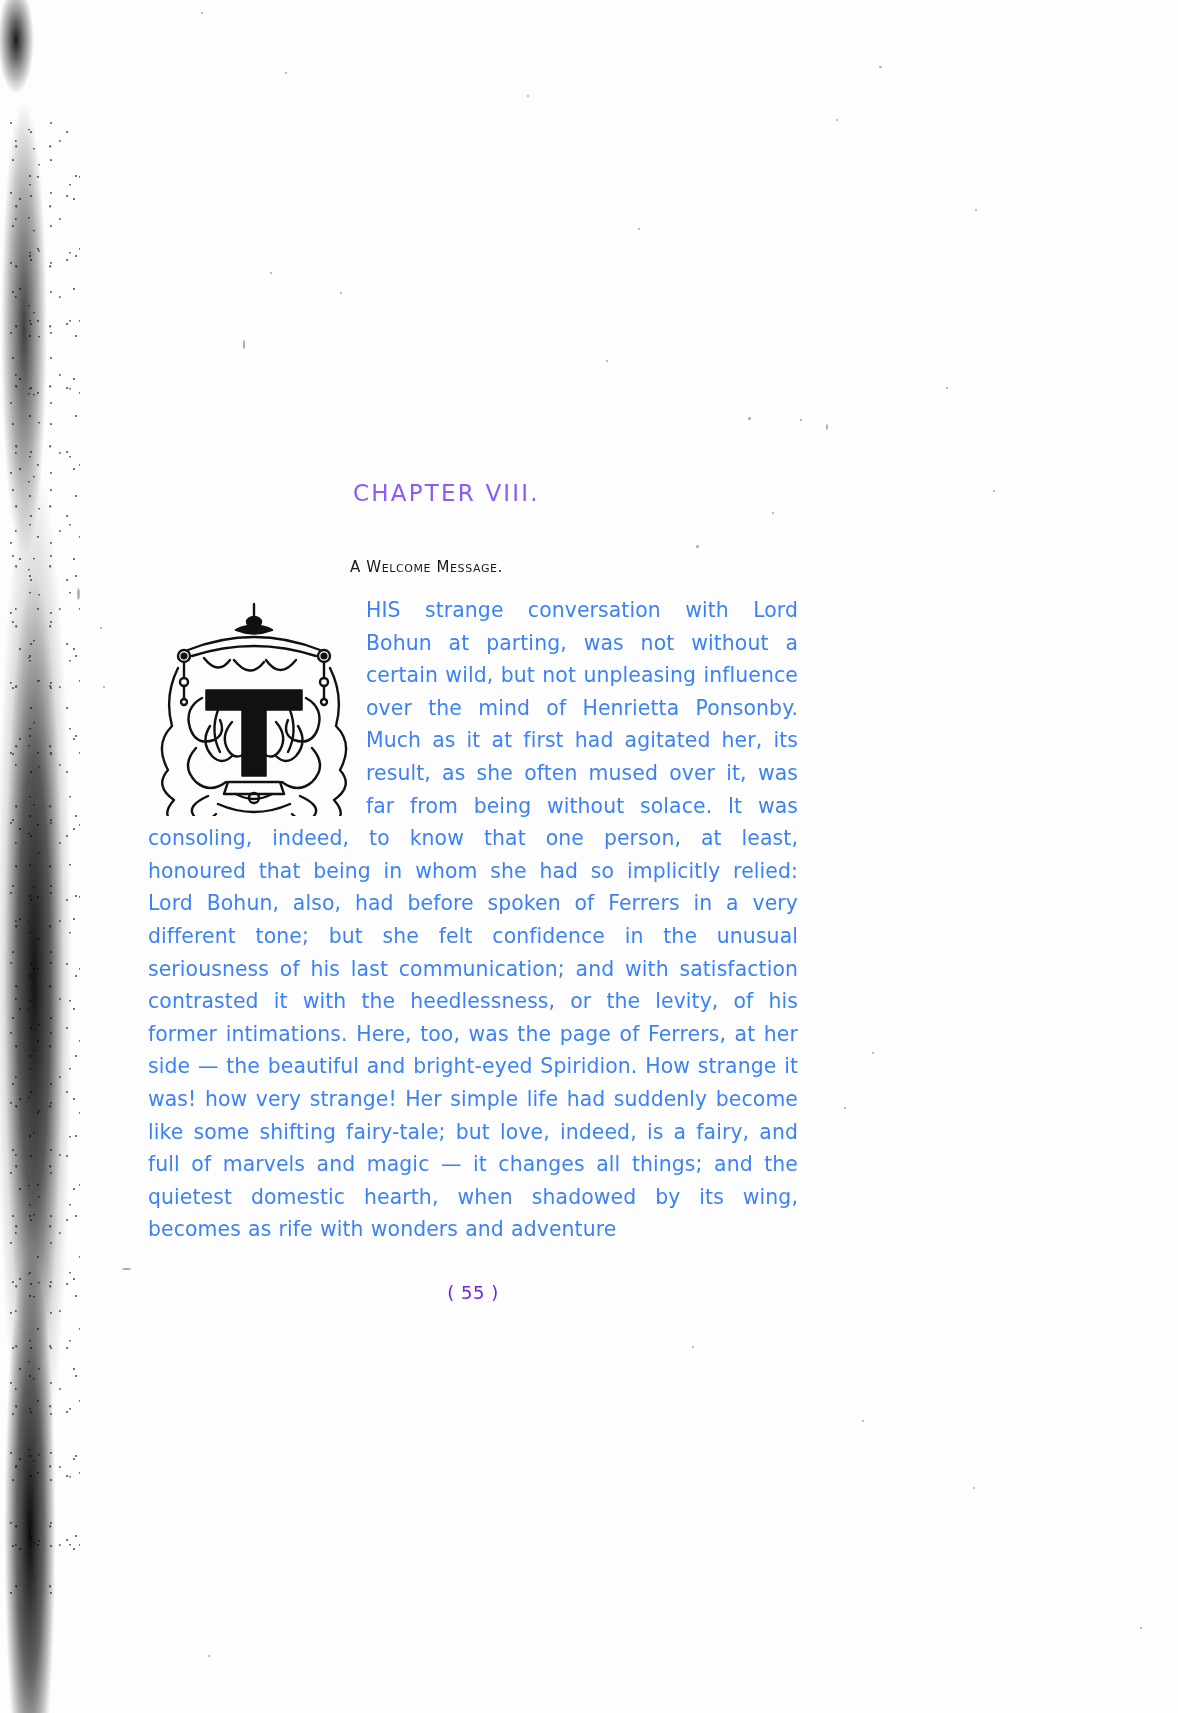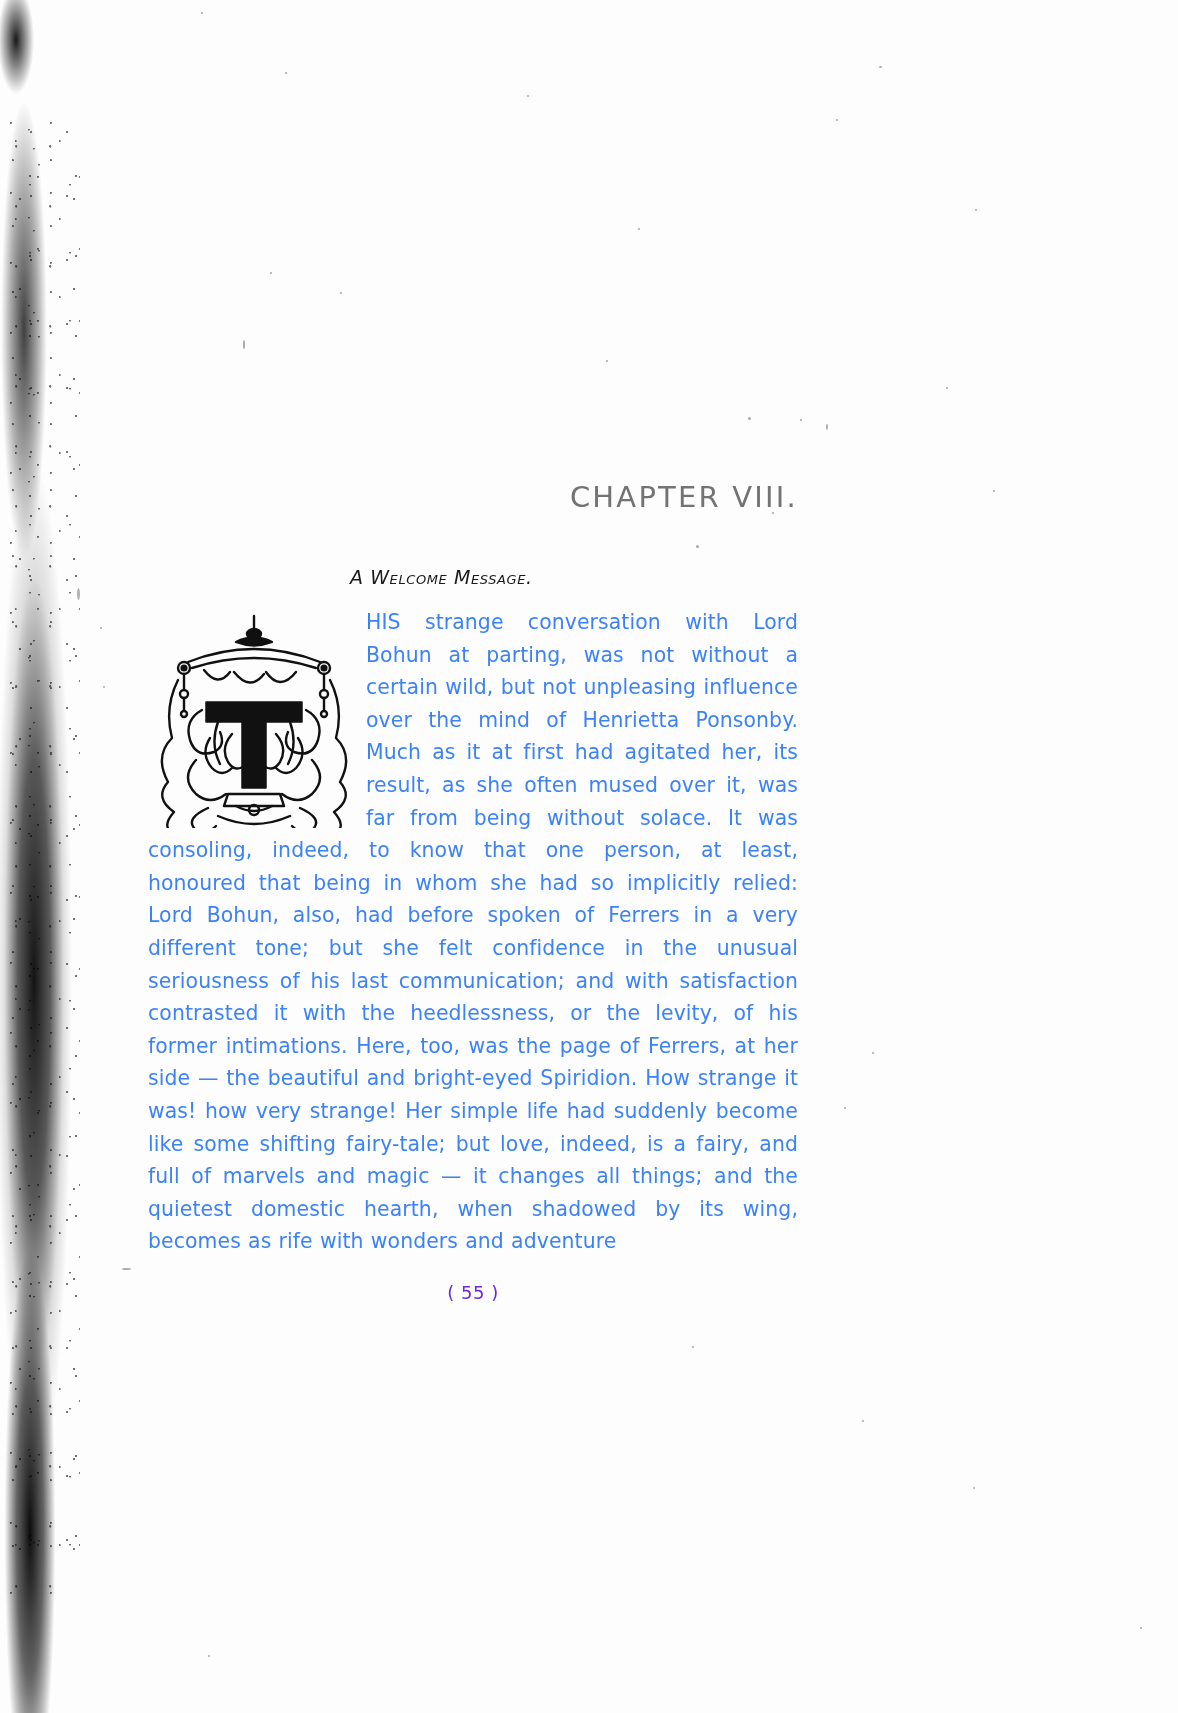--- a/index.html
+++ b/index.html
@@ -72,37 +72,36 @@
 
   
   .text-column {
     position: absolute;
     left: 148px;
     top: 480px;
     width: 650px;
   }
   .chapter-heading {
     font-family: "DejaVu Sans", sans-serif;
-    font-size: 29px;
+    font-size: 23px;
     letter-spacing: 2.2px;
-    color: #737373;
-    text-align: right;
+    color: #8b5cf6;
+    text-align: left;
     padding-left: 205px;
     margin: 0 0 52px 0;
     font-weight: 400;
   }
   .chapter-subtitle {
-    font-size: 19px;
+    font-size: 15px;
     letter-spacing: 0.6px;
     color: #1a1a1a;
     padding-left: 202px;
     margin: 0 0 18px 0;
     font-weight: 400;
     font-variant: small-caps;
-    font-style: italic;
   }
 
   
   .dropcap {
     float: left;
     width: 212px;
     height: 218px;
     margin: 4px 6px 0 0;
     position: relative;
   }

